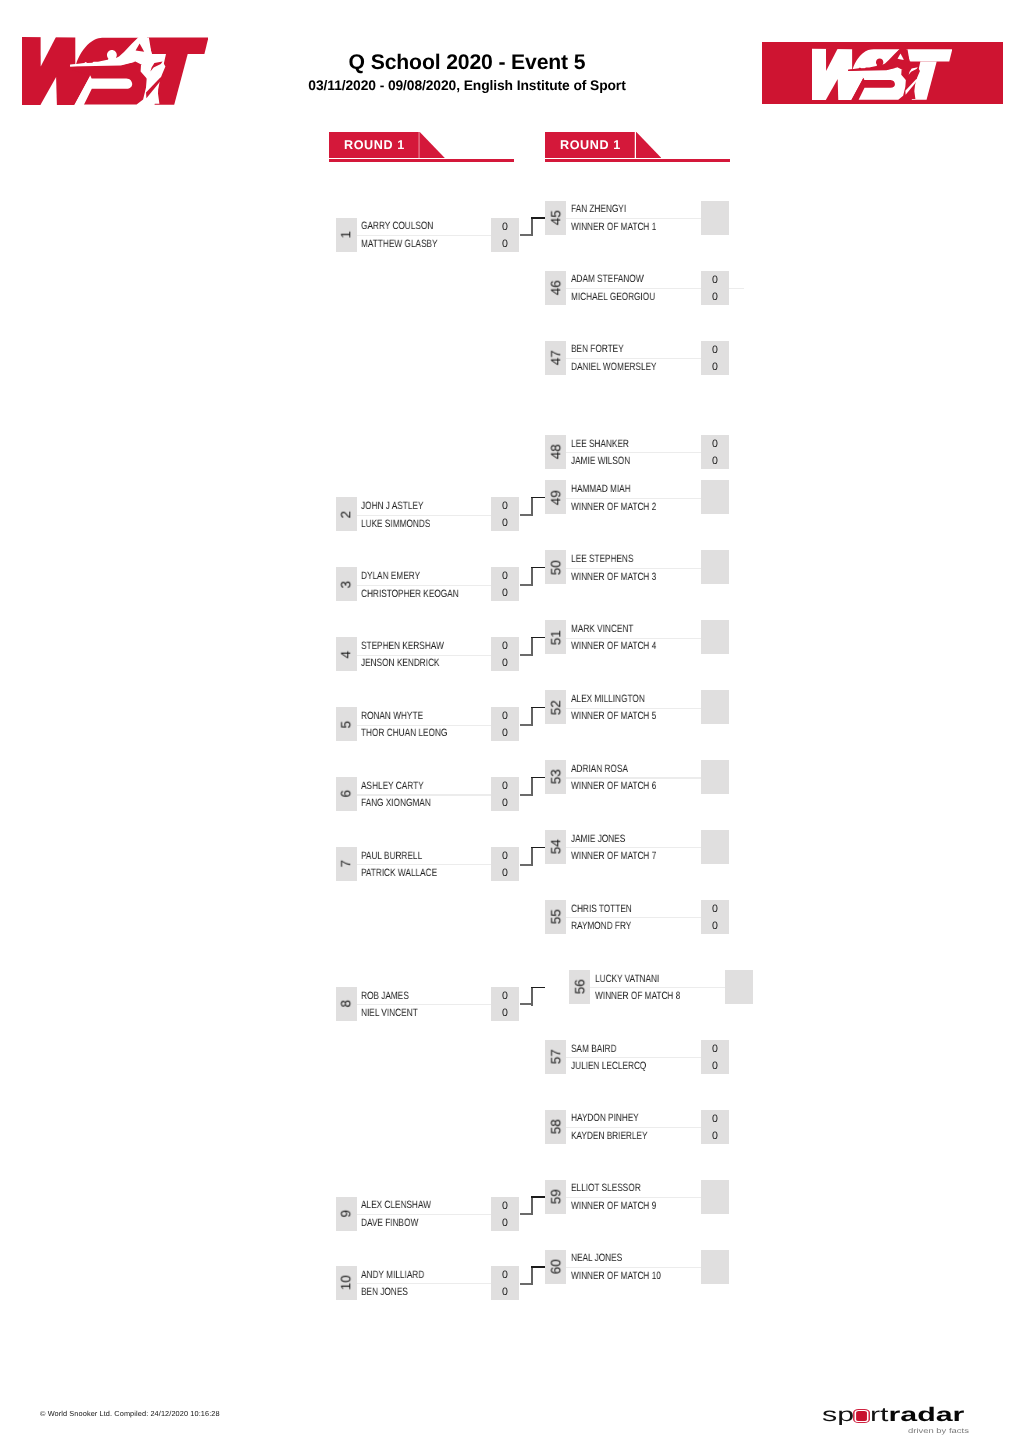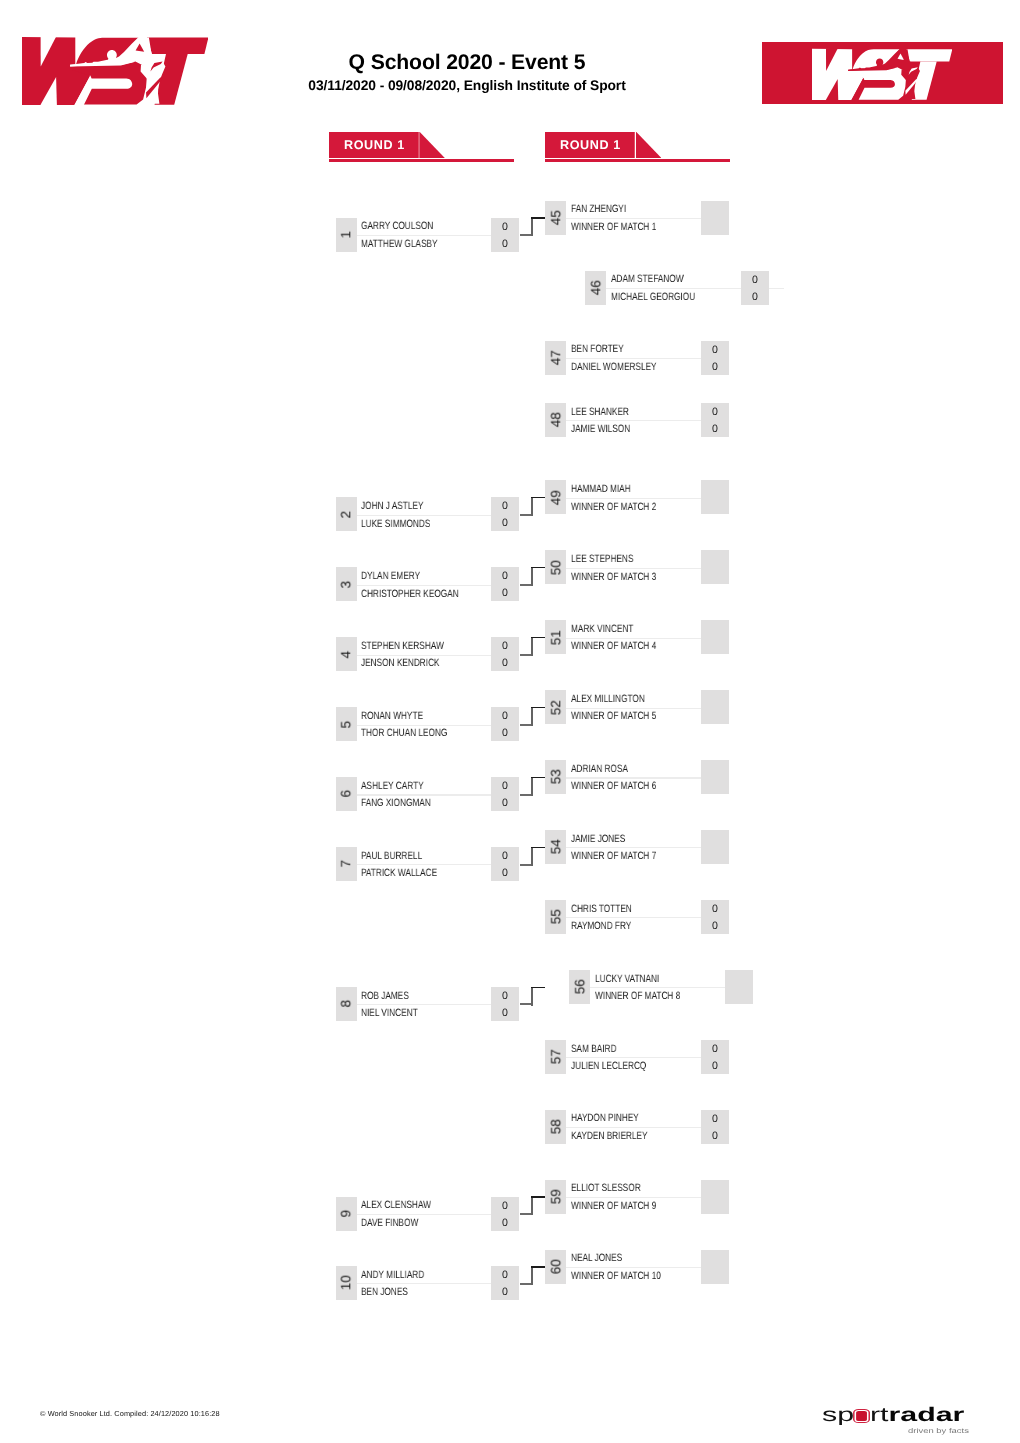--- a/index.html
+++ b/index.html
@@ -298,21 +298,21 @@
 <div class="rows">
 <div class="nm n1">FAN ZHENGYI</div>
 <div class="sep"></div>
 <div class="nm n2">WINNER OF MATCH 1</div>
 </div>
 <div class="score" style="left:156.2px;">
         <div class="s s1"></div>
         <div class="s s2"></div>
       </div>
 </div>
-<div class="match" style="left:544.8px;top:270.63px;width:199px;margin-left:40px;">
+<div class="match" style="left:544.8px;top:270.63px;width:199px;">
 <div class="num">
         <span>46</span>
       </div>
 <div class="rows">
 <div class="nm n1">ADAM STEFANOW</div>
 <div class="sep"></div>
 <div class="nm n2">MICHAEL GEORGIOU</div>
 </div>
 <div class="score" style="left:156.2px;">
         <div class="s s1">0</div>
@@ -326,21 +326,21 @@
 <div class="rows">
 <div class="nm n1">BEN FORTEY</div>
 <div class="sep"></div>
 <div class="nm n2">DANIEL WOMERSLEY</div>
 </div>
 <div class="score" style="left:156.2px;">
         <div class="s s1">0</div>
         <div class="s s2">0</div>
       </div>
 </div>
-<div class="match" style="left:544.8px;top:403px;width:184.2px;">
+<div class="match" style="left:544.8px;top:435px;width:184.2px;">
 <div class="num">
         <span>48</span>
       </div>
 <div class="rows">
 <div class="nm n1">LEE SHANKER</div>
 <div class="sep"></div>
 <div class="nm n2">JAMIE WILSON</div>
 </div>
 <div class="score" style="left:156.2px;">
         <div class="s s1">0</div>

